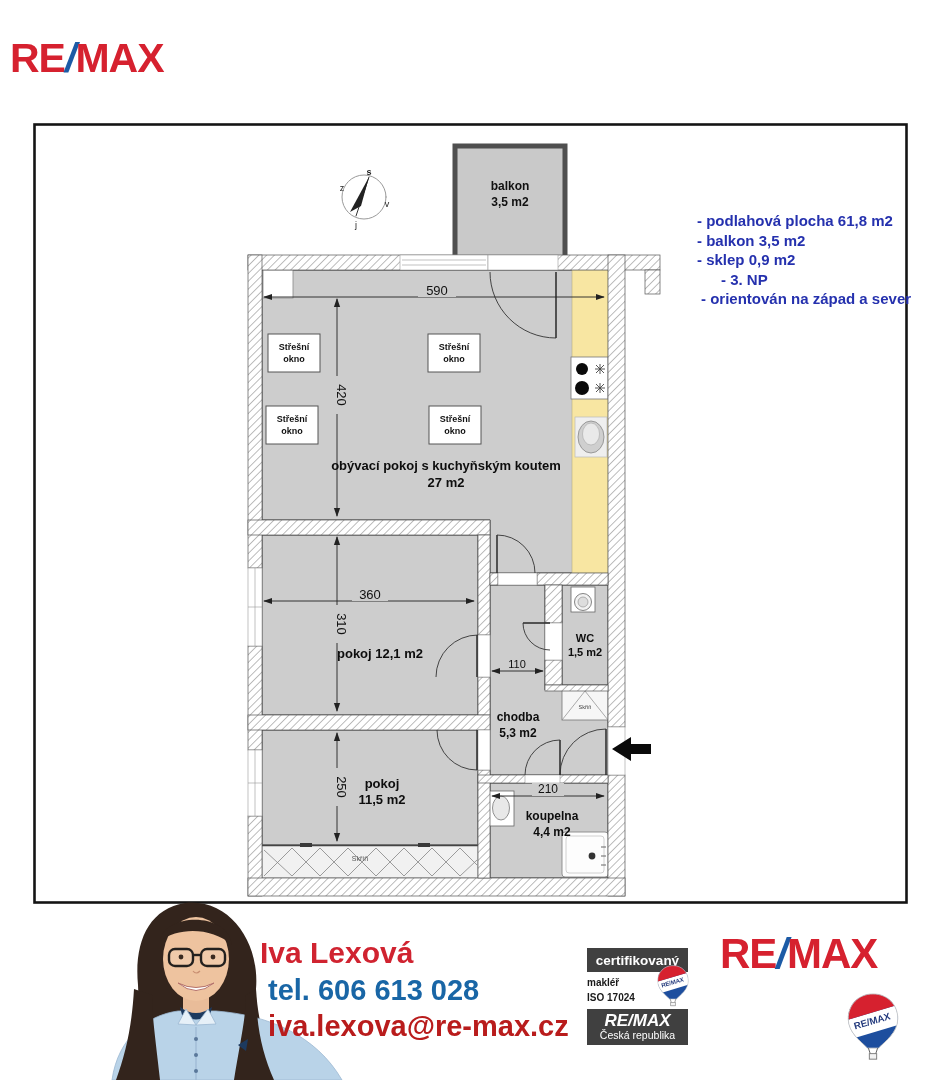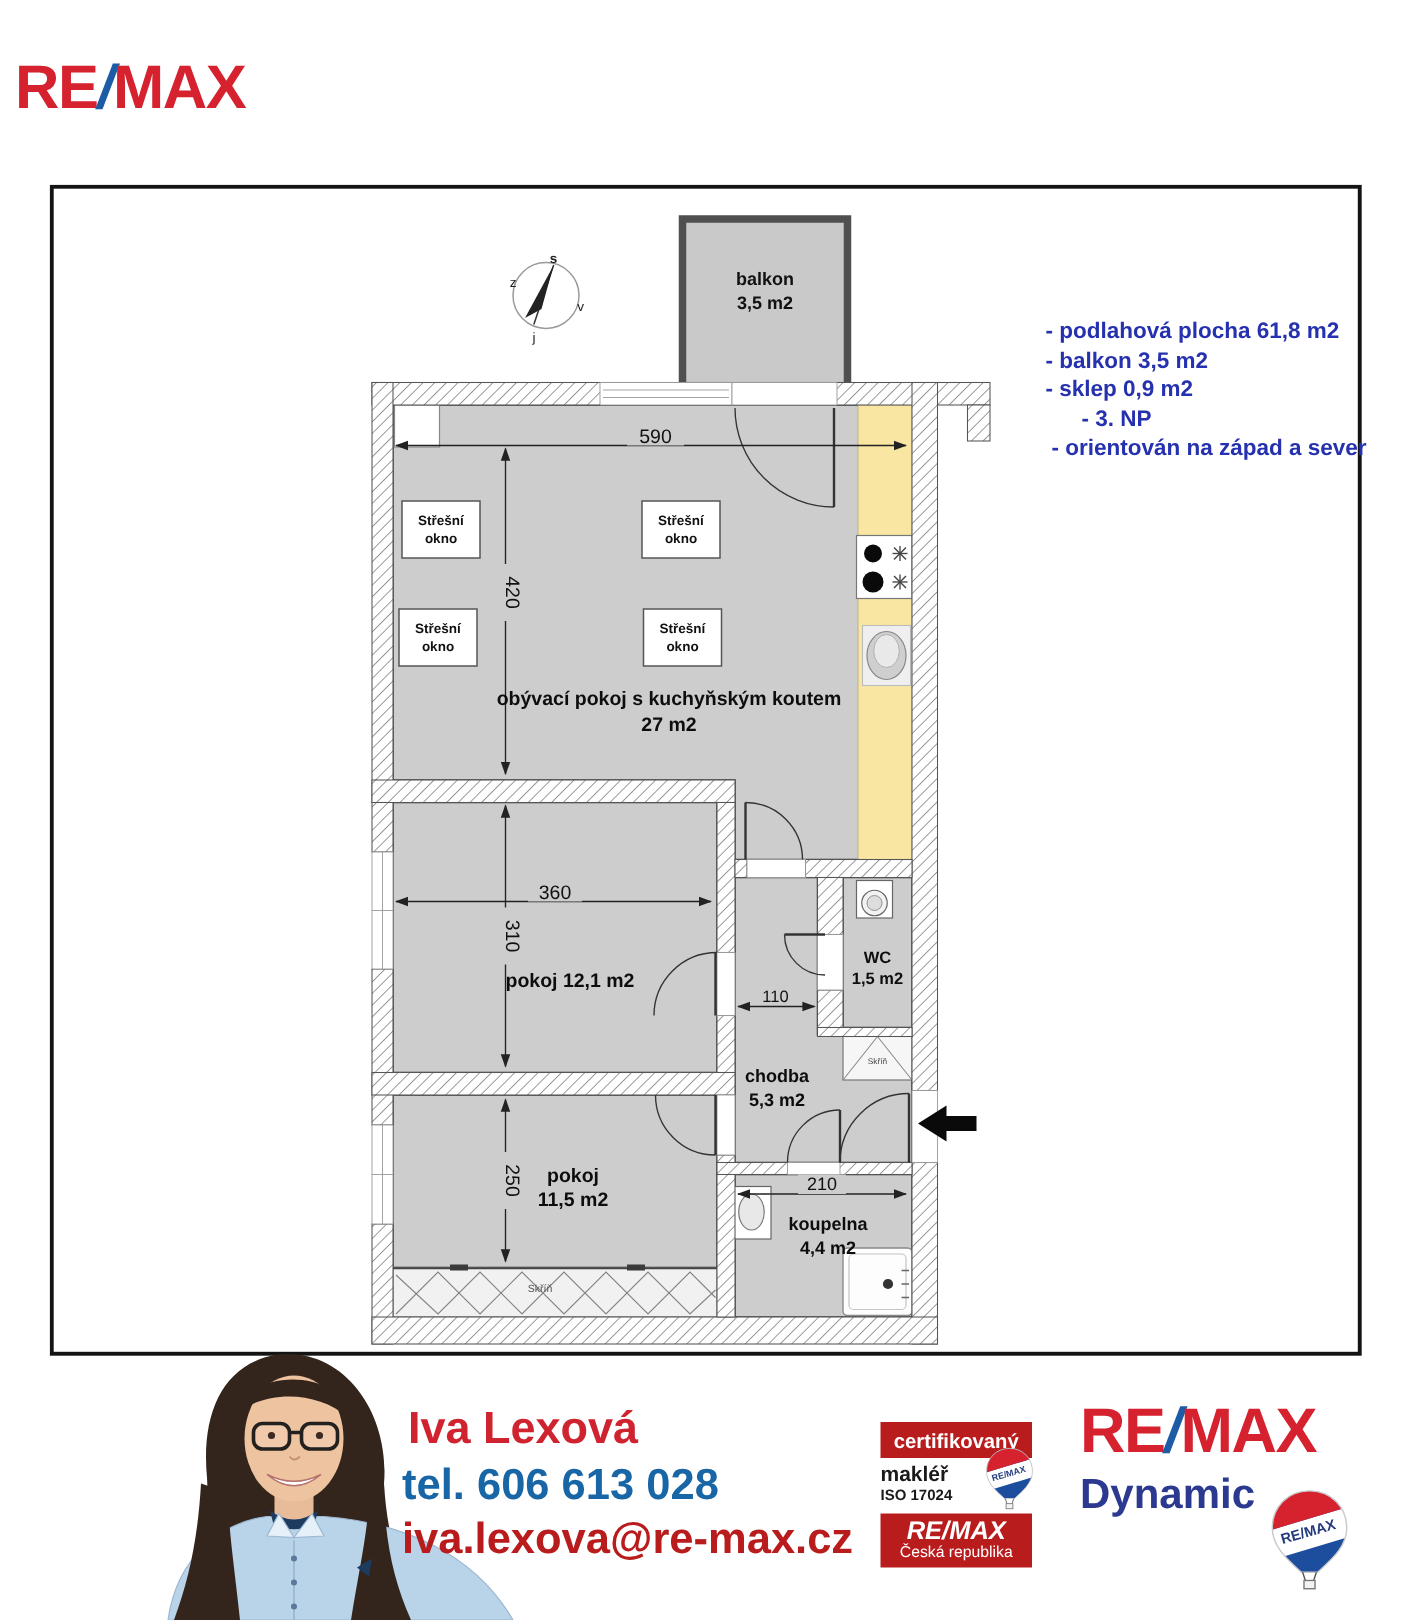--- a/index.html
+++ b/index.html
@@ -8,28 +8,28 @@
   #stage{position:relative;width:950px;height:1060px;background:#fff;}
   
   .brand{left:10px;top:38px;font-size:41px;font-weight:800;letter-spacing:-1px;line-height:1;}
   .brand .red{color:#d6212f;} .brand .blu{color:#1c5ba6;font-style:italic;}
   .title{left:30px;top:78px;width:830px;text-align:center;font-size:17px;font-weight:bold;color:#2531ae;}
   
   #plan{left:33px;top:123px;}
   
   .info{left:697px;top:211px;font-size:15px;font-weight:bold;color:#2531ae;line-height:19.5px;z-index:3;}
   
-  .agent-name{left:272px;top:936px;font-size:30px;font-weight:bold;color:#d02330;}
+  .agent-name{left:260px;top:936px;font-size:30px;font-weight:bold;color:#d02330;}
   .agent-tel{left:268px;top:974px;font-size:29px;font-weight:bold;color:#1966a6;}
   .agent-mail{left:268px;top:1010px;font-size:29px;font-weight:bold;color:#b91c1c;}
   .badges{left:587px;top:948px;width:101px;z-index:2;}
-  .badge-dark{background:#b91c1c;color:#fff;text-align:center;}
+  .badge-dark{background:#404040;color:#fff;text-align:center;}
   .badge1{padding:5px 2px 4px;font-size:13.5px;font-weight:bold;margin-bottom:2px;}
   .badge-mid{position:relative;background:#fff;color:#1a1a1a;padding:1px 0 2px;margin-bottom:2px;}
-  .badge-mid .l1{font-size:14px;font-weight:bold;line-height:15px;}
+  .badge-mid .l1{font-size:10px;font-weight:bold;line-height:15px;}
   .badge-mid .l2{font-size:10px;font-weight:bold;line-height:15px;}
   .badge-mid svg{position:absolute;right:-2px;top:-9px;}
   .badge3{padding:3px 2px 4px;}
   .badge3 .b1{font-size:17px;font-weight:800;font-style:italic;line-height:18px;}
   .badge3 .b2{font-size:10.5px;line-height:11px;}
   .office{left:720px;top:933px;}
   .office .big{font-size:42px;font-weight:800;letter-spacing:-1px;line-height:1;}
   .office .big .red{color:#d6212f;} .office .big .blu{color:#1c5ba6;font-style:italic;}
   .office .dyn{font-size:28px;font-weight:bold;color:#2b3a90;margin-top:5px;}
   .office-balloon{left:845px;top:993px;}
@@ -335,21 +335,20 @@
       </svg>
     </div>
     <div class="badge-dark badge3">
       <div class="b1">RE/MAX</div>
       <div class="b2">Česká republika</div>
     </div>
   </div>
 
   <div class="abs office">
     <div class="big"><span class="red">RE</span><span class="blu">/</span><span class="red">MAX</span></div>
-    <div class="dyn">Dynamic</div>
   </div>
   <svg class="abs office-balloon" width="56" height="68" viewBox="0 0 60 74">
     <defs>
         <clipPath id="bal2">
           <path d="M30,1 C14,1 3,13 3,28 C3,43 17,53 24,60 L36,60 C43,53 57,43 57,28 C57,13 46,1 30,1 Z"></path>
         </clipPath>
       </defs>
     <g clip-path="url(#bal2)">
       <rect x="0" y="0" width="60" height="74" fill="#1d4e9e"></rect>
       <path d="M0,30 L60,12 L60,34 L0,52 Z" fill="#fff"></path>

